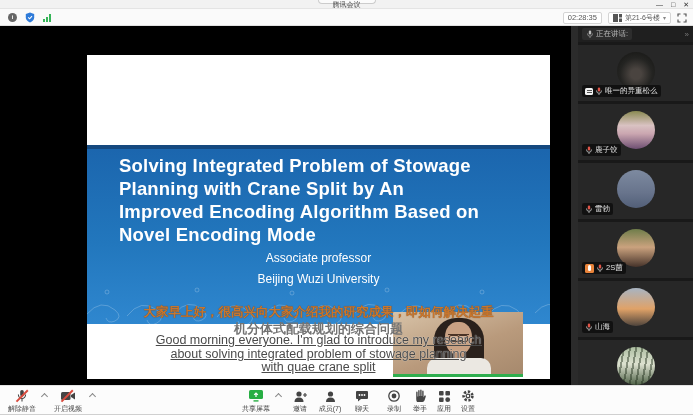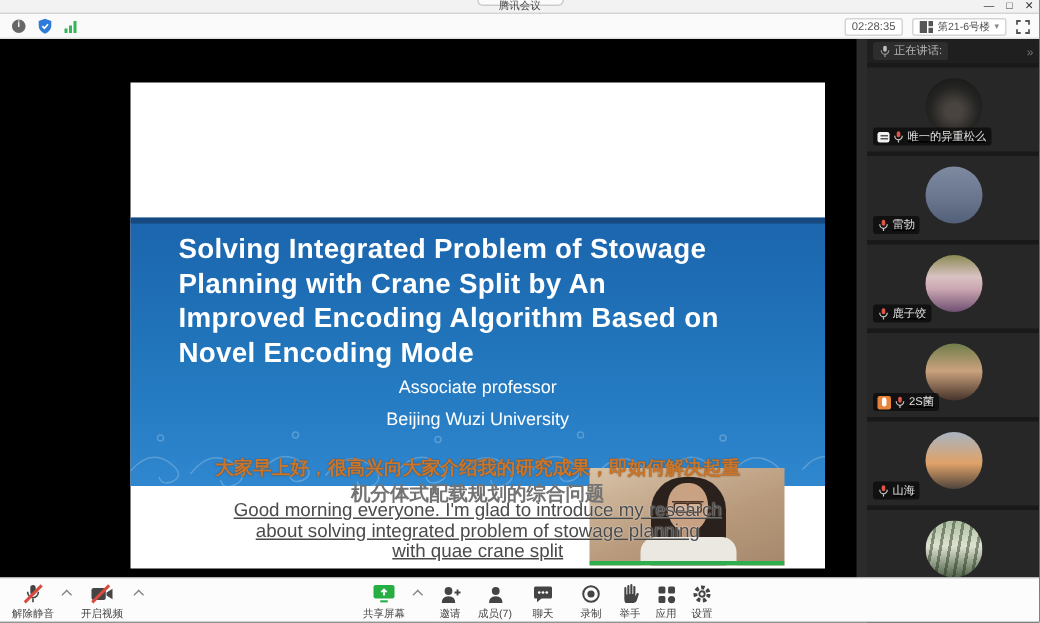--- a/index.html
+++ b/index.html
@@ -62,21 +62,21 @@
   .collapse{margin-left:auto;color:#777;font-size:8px;}
   .tile{position:relative;width:115px;height:56px;background:#272727;margin-top:3px;}
   .tile:first-of-type{margin-top:1px;}
   .avatar{position:absolute;left:39px;top:7px;width:38px;height:38px;border-radius:50%;}
   .av-gorilla{background:radial-gradient(circle at 50% 58%,#4a4440 0 18%,#242422 55%,#121210 100%);}
   .av-anime{background:linear-gradient(180deg,#8a8a52 0%,#d9c2c2 38%,#caa6b0 60%,#6e4f72 100%);}
   .av-sky{background:linear-gradient(180deg,#7d8aa0 0%,#68748c 60%,#525f78 100%);}
   .av-portrait{background:linear-gradient(180deg,#6f7d4a 0%,#caa27e 48%,#46332a 100%);}
   .av-sunset{background:linear-gradient(180deg,#a8b4c2 0%,#e0a268 55%,#4f443c 100%);}
   .av-tiger{background:repeating-linear-gradient(100deg,rgba(30,45,25,.45) 0 2px,transparent 2px 6px),linear-gradient(180deg,#aebfa2 0%,#dde2d0 45%,#4f6248 100%);}
-  .tile-label{position:absolute;left:4px;bottom:4px;display:flex;align-items:center;gap:2px;background:rgba(0,0,0,.55);border-radius:2px;padding:1px 3px;max-width:104px;text-decoration:underline;}
+  .tile-label{position:absolute;left:4px;bottom:4px;display:flex;align-items:center;gap:2px;background:rgba(0,0,0,.55);border-radius:2px;padding:1px 3px;max-width:104px;}
   .tile-name{font-size:7.5px;color:#e0e0e0;white-space:nowrap;overflow:hidden;}
   .msg-ic{width:8px;height:7px;background:#f2f2f2;border-radius:1.5px;position:relative;}
   .msg-ic::before{content:"";position:absolute;left:1.5px;top:2px;width:5px;height:1px;background:#555;box-shadow:0 2px 0 #555;}
   .hand-badge{width:9px;height:9px;background:#e8833a;border-radius:1.5px;position:relative;}
   .hand-badge::before{content:"";position:absolute;left:3px;top:1.5px;width:3px;height:6px;background:#fff;border-radius:1.5px;}
 
   
   .toolbar{position:absolute;left:0;top:385px;width:693px;height:30px;background:#fcfcfc;border-top:1px solid #e3e3e3;border-bottom:1px solid #d0d0d0;}
   .tb-item{position:absolute;top:3px;display:flex;flex-direction:column;align-items:center;width:36px;cursor:default;}
   .tb-icon{height:14px;display:flex;align-items:center;justify-content:center;position:relative;}
@@ -207,40 +207,40 @@
         <svg width="8" height="9" viewBox="0 0 8 9">
             <rect x="2.8" y="0.5" width="2.4" height="4" rx="1.2" fill="#e05548"></rect>
             <path d="M1.5 3.5 a2.5 2.8 0 0 0 5 0" stroke="#ccc" stroke-width=".8" fill="none"></path>
             <line x1="4" y1="6.5" x2="4" y2="8" stroke="#ccc" stroke-width=".8"></line>
           </svg>
         <span class="tile-name">唯一的异重松么</span>
       </div>
     </div>
 
     <div class="tile">
+      <div class="avatar av-anime"></div>
+      <div class="tile-label">
+        <svg width="8" height="9" viewBox="0 0 8 9">
+            <rect x="2.8" y="0.5" width="2.4" height="4" rx="1.2" fill="#e05548"></rect>
+            <path d="M1.5 3.5 a2.5 2.8 0 0 0 5 0" stroke="#ccc" stroke-width=".8" fill="none"></path>
+            <line x1="4" y1="6.5" x2="4" y2="8" stroke="#ccc" stroke-width=".8"></line>
+          </svg>
+        <span class="tile-name">鹿子饺</span>
+      </div>
+    </div>
+
+    <div class="tile">
       <div class="avatar av-sky"></div>
       <div class="tile-label">
         <svg width="8" height="9" viewBox="0 0 8 9">
             <rect x="2.8" y="0.5" width="2.4" height="4" rx="1.2" fill="#e05548"></rect>
             <path d="M1.5 3.5 a2.5 2.8 0 0 0 5 0" stroke="#ccc" stroke-width=".8" fill="none"></path>
             <line x1="4" y1="6.5" x2="4" y2="8" stroke="#ccc" stroke-width=".8"></line>
           </svg>
         <span class="tile-name">雷勃</span>
-      </div>
-    </div>
-
-    <div class="tile">
-      <div class="avatar av-anime"></div>
-      <div class="tile-label">
-        <svg width="8" height="9" viewBox="0 0 8 9">
-            <rect x="2.8" y="0.5" width="2.4" height="4" rx="1.2" fill="#e05548"></rect>
-            <path d="M1.5 3.5 a2.5 2.8 0 0 0 5 0" stroke="#ccc" stroke-width=".8" fill="none"></path>
-            <line x1="4" y1="6.5" x2="4" y2="8" stroke="#ccc" stroke-width=".8"></line>
-          </svg>
-        <span class="tile-name">鹿子饺</span>
       </div>
     </div>
 
     <div class="tile">
       <div class="avatar av-portrait"></div>
       <div class="tile-label">
         <span class="hand-badge"></span>
         <svg width="8" height="9" viewBox="0 0 8 9">
             <rect x="2.8" y="0.5" width="2.4" height="4" rx="1.2" fill="#e05548"></rect>
             <path d="M1.5 3.5 a2.5 2.8 0 0 0 5 0" stroke="#ccc" stroke-width=".8" fill="none"></path>

